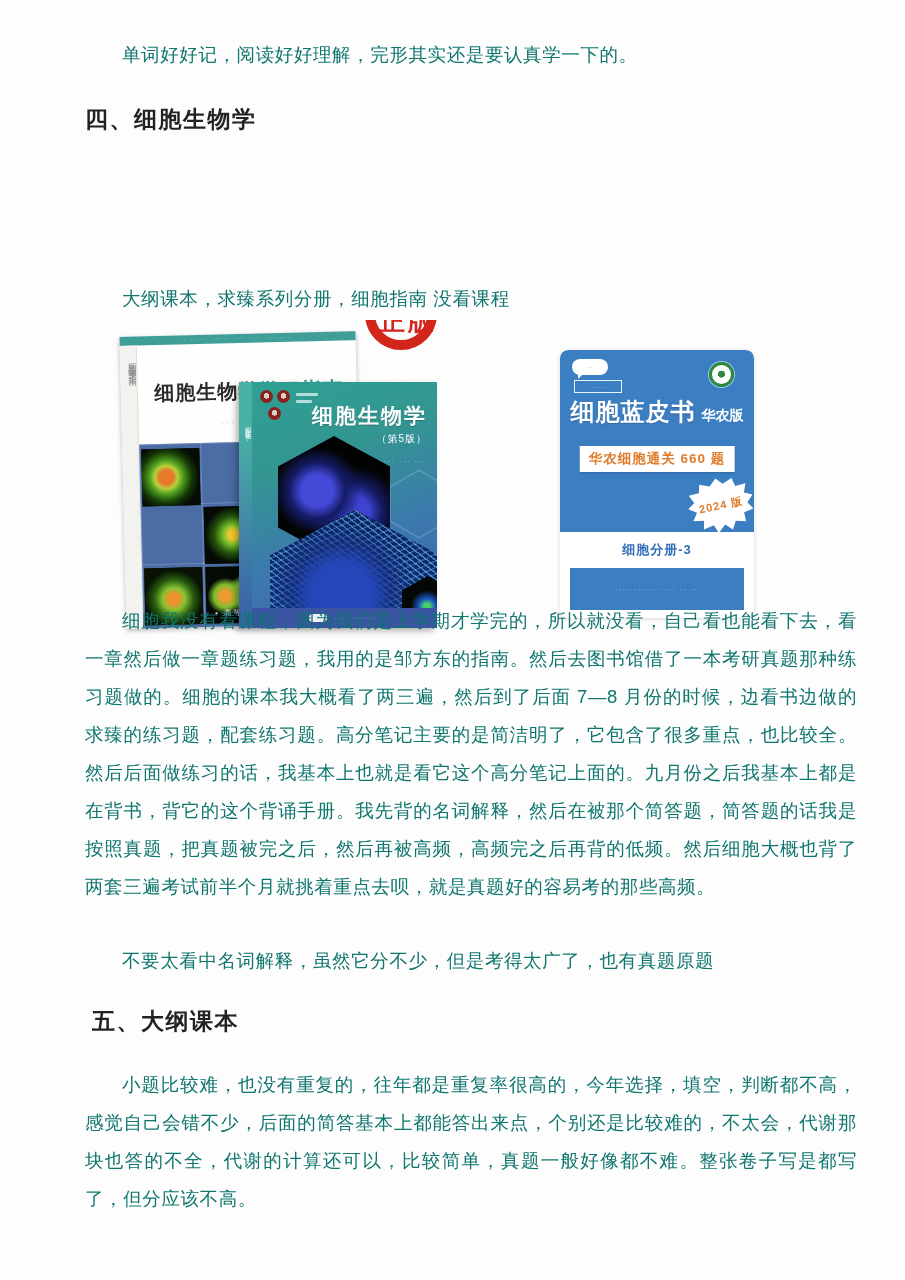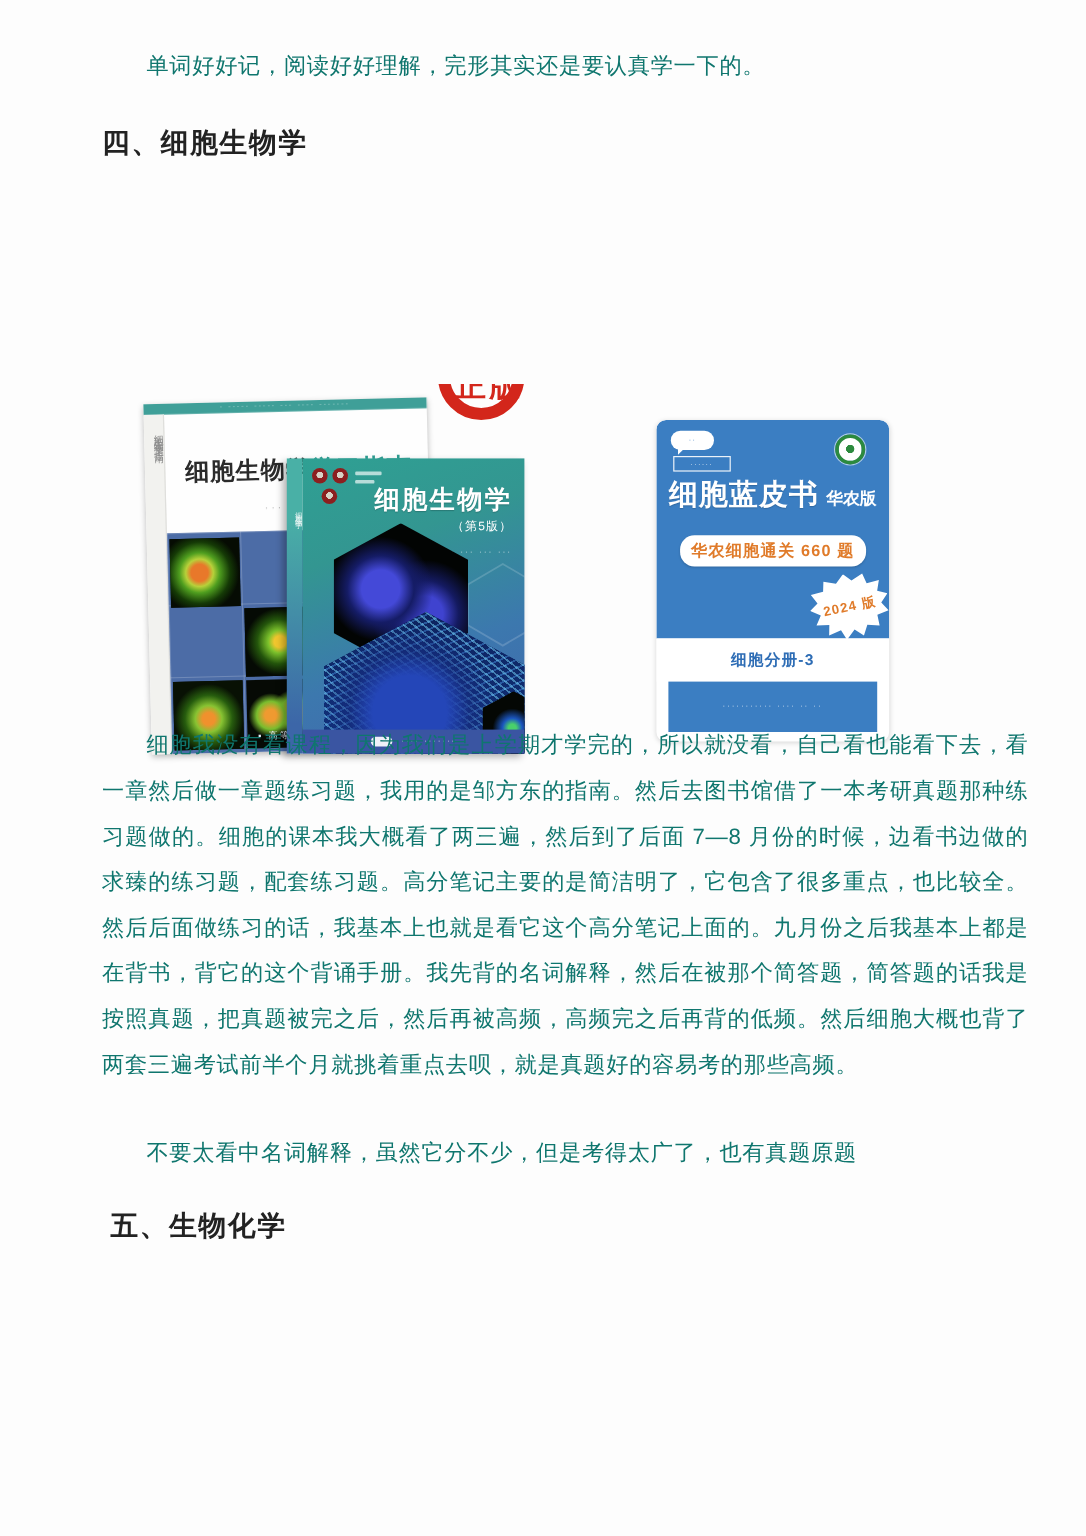--- a/index.html
+++ b/index.html
@@ -195,21 +195,21 @@
     display: flex; align-items: center; justify-content: center; gap: 8px;
     color: rgba(255,255,255,.95); font-size: 5.5px; letter-spacing: 2px;
   }
   .tb-footer .pill-logo {
     width: 18px; height: 8px; border-radius: 4px;
     background: rgba(255,255,255,.92); flex: 0 0 auto;
   }
 
   
   .workbook {
-    position: absolute; left: 547px; top: 28px;
+    position: absolute; left: 560px; top: 28px;
     width: 194px; height: 268px;
     background: #fff; border-radius: 8px;
     box-shadow: 0 1px 4px rgba(0,0,0,.15);
     overflow: hidden;
   }
   .wb-top {
     position: absolute; left: 0; right: 0; top: 0; height: 182px;
     background: #3b7ec2; border-radius: 8px 8px 0 0;
   }
   .wb-bubble {
@@ -237,21 +237,21 @@
   }
   .wb-titlerow {
     position: absolute; left: 0; right: 0; top: 46px;
     display: flex; justify-content: center; align-items: baseline; gap: 6px;
     color: #fff; white-space: nowrap;
   }
   .wb-series { font-size: 24px; font-weight: 800; letter-spacing: 1px; text-shadow: 0 1px 1px rgba(0,0,0,.18); }
   .wb-tag { font-size: 14px; font-weight: 700; }
   .wb-pill {
     position: absolute; top: 96px; left: 50%; transform: translateX(-50%);
-    background: #fff; border-radius: 12px; padding: 4px 9px;
+    background: #fff; border-radius: 0; padding: 4px 9px;
     color: #e07b2a; font-weight: 800; font-size: 13.5px; letter-spacing: 1px;
     white-space: nowrap; box-shadow: 0 1px 2px rgba(0,0,0,.18);
   }
   .wb-star {
     position: absolute; right: 0px; top: 128px; width: 66px; height: 54px;
     transform: rotate(-12deg);
   }
   .wb-star-shape {
     position: absolute; inset: 0; background: #fff;
     clip-path: polygon(50% 0%, 59% 12%, 74% 5%, 77% 21%, 93% 20%, 88% 36%, 100% 43%, 90% 55%, 97% 69%, 82% 72%, 82% 89%, 67% 84%, 60% 99%, 50% 87%, 38% 100%, 33% 84%, 17% 88%, 20% 72%, 4% 69%, 12% 55%, 0% 45%, 11% 36%, 5% 21%, 21% 20%, 24% 5%, 39% 12%);
@@ -274,20 +274,21 @@
 </head>
 <body>
 
 <div class="page">
 
   <p class="bodytext indent" style="top:36px;">单词好好记，阅读好好理解，完形其实还是要认真学一下的。</p>
 
   <h2 class="heading" style="top:104px;">四、细胞生物学</h2>
 
 
+  <p class="bodytext indent single" style="top:280px;">大纲课本，求臻系列分册，细胞指南 没看课程</p>
 
   <div class="figure">
 
     <div class="guide">
       <div class="guide-strip fineprint">· ····· ····· ··· ···· ·······</div>
       <div class="guide-spine">细胞生物学学习指南</div>
       <div class="guide-title"><span>细胞生物学</span><span class="accent">学习指南</span></div>
       <div class="guide-authors">··· ··　· ·</div>
       <div class="guide-art">
         <div class="tile c1" style="left:2px;  top:5px;"></div>
@@ -353,16 +354,17 @@
         <span class="fineprint">··········· ···· ·· ··</span>
       </div>
     </div>
 
   </div>
 
   <p class="bodytext indent" style="top:602px;">细胞我没有看课程，因为我们是上学期才学完的，所以就没看，自己看也能看下去，看一章然后做一章题练习题，我用的是邹方东的指南。然后去图书馆借了一本考研真题那种练习题做的。细胞的课本我大概看了两三遍，然后到了后面 7—8 月份的时候，边看书边做的求臻的练习题，配套练习题。高分笔记主要的是简洁明了，它包含了很多重点，也比较全。然后后面做练习的话，我基本上也就是看它这个高分笔记上面的。九月份之后我基本上都是在背书，背它的这个背诵手册。我先背的名词解释，然后在被那个简答题，简答题的话我是按照真题，把真题被完之后，然后再被高频，高频完之后再背的低频。然后细胞大概也背了两套三遍考试前半个月就挑着重点去呗，就是真题好的容易考的那些高频。</p>
 
   <p class="bodytext indent single" style="top:942px;">不要太看中名词解释，虽然它分不少，但是考得太广了，也有真题原题</p>
 
-  <h2 class="heading" style="top:1006px; left:92px;">五、生物化学</h2>
-
+  <h2 class="heading" style="top:1006px; left:92px;">五、大纲课本</h2>
+
+  <p class="bodytext indent" style="top:1066px;">小题比较难，也没有重复的，往年都是重复率很高的，今年选择，填空，判断都不高，感觉自己会错不少，后面的简答基本上都能答出来点，个别还是比较难的，不太会，代谢那块也答的不全，代谢的计算还可以，比较简单，真题一般好像都不难。整张卷子写是都写了，但分应该不高。</p>
 
 </div>
 
 </body></html>

